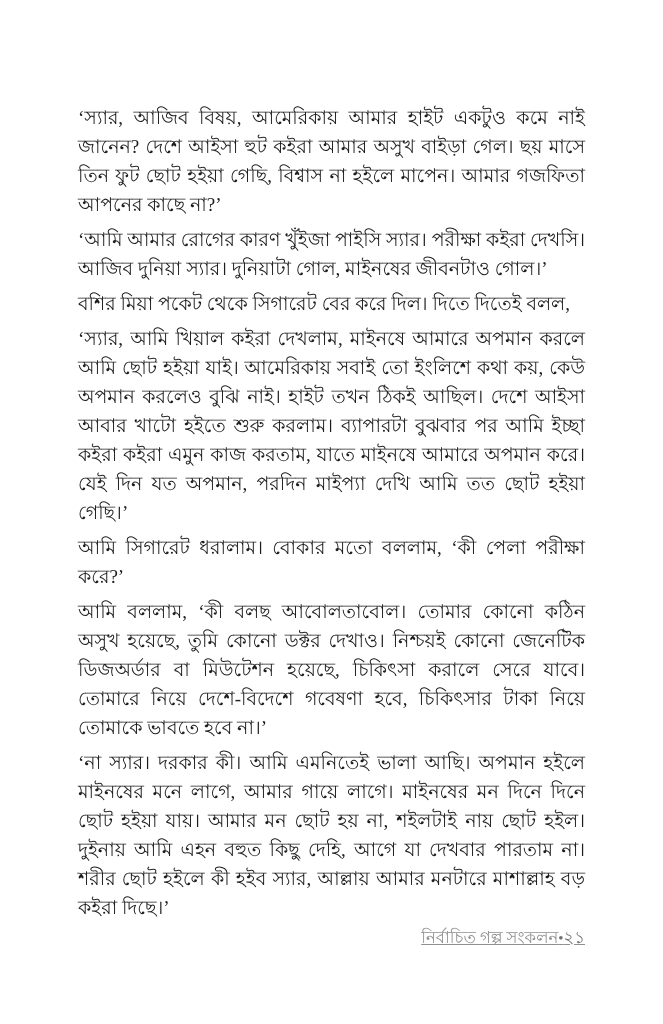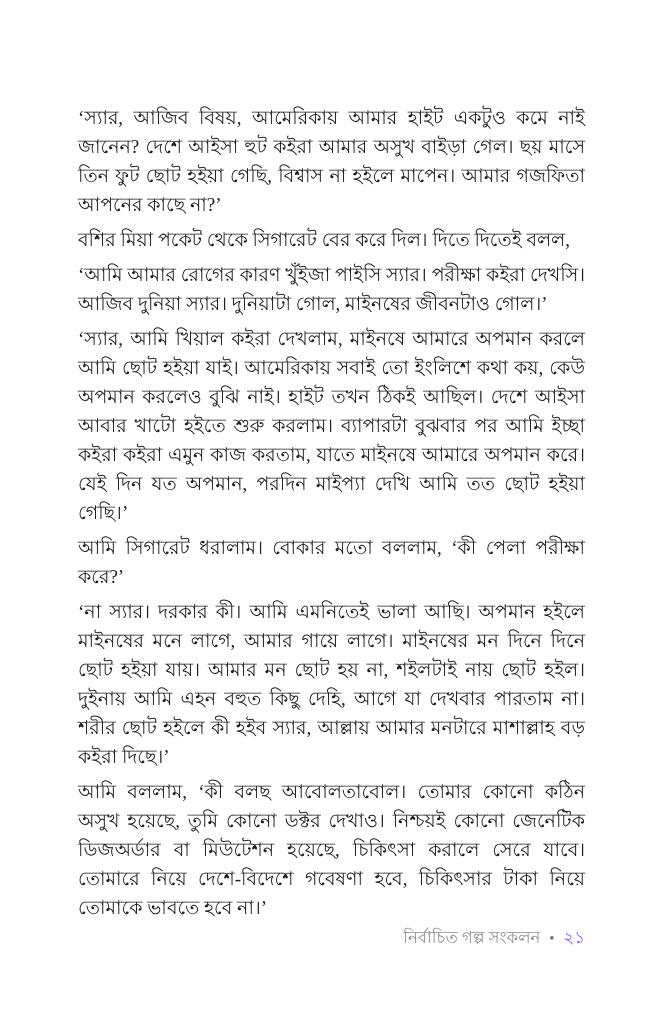--- a/index.html
+++ b/index.html
@@ -33,48 +33,48 @@
   .text-block p {
     margin: 0 0 6px 0;
     padding: 0;
   }
   .page-footer {
     position: absolute;
     top: 926px;
     right: 78px;
     display: flex;
     align-items: center;
-    gap: 9px;
     color: #8f8f8f;
     font-size: 16.5px;
     line-height: 24px;
     white-space: nowrap;
+    text-decoration: underline;
   }
   .page-footer .bullet {
     color: #6f6f6f;
     font-size: 15px;
     line-height: 24px;
   }
   .page-footer .page-number {
-    color: #8b5cf6;
+    color: #737373;
   }
 </style>
 </head>
 <body>
 
 <div class="book-page">
 
   <div class="text-block">
     <p>‘স্যার, আজিব বিষয়, আমেরিকায় আমার হাইট একটুও কমে নাই জানেন? দেশে আইসা হুট কইরা আমার অসুখ বাইড়া গেল। ছয় মাসে তিন ফুট ছোট হইয়া গেছি, বিশ্বাস না হইলে মাপেন। আমার গজফিতা আপনের কাছে না?’</p>
+    <p>‘আমি আমার রোগের কারণ খুঁইজা পাইসি স্যার। পরীক্ষা কইরা দেখসি। আজিব দুনিয়া স্যার। দুনিয়াটা গোল, মাইনষের জীবনটাও গোল।’</p>
     <p>বশির মিয়া পকেট থেকে সিগারেট বের করে দিল। দিতে দিতেই বলল,</p>
-    <p>‘আমি আমার রোগের কারণ খুঁইজা পাইসি স্যার। পরীক্ষা কইরা দেখসি। আজিব দুনিয়া স্যার। দুনিয়াটা গোল, মাইনষের জীবনটাও গোল।’</p>
     <p>‘স্যার, আমি খিয়াল কইরা দেখলাম, মাইনষে আমারে অপমান করলে আমি ছোট হইয়া যাই। আমেরিকায় সবাই তো ইংলিশে কথা কয়, কেউ অপমান করলেও বুঝি নাই। হাইট তখন ঠিকই আছিল। দেশে আইসা আবার খাটো হইতে শুরু করলাম। ব্যাপারটা বুঝবার পর আমি ইচ্ছা কইরা কইরা এমুন কাজ করতাম, যাতে মাইনষে আমারে অপমান করে। যেই দিন যত অপমান, পরদিন মাইপ্যা দেখি আমি তত ছোট হইয়া গেছি।’</p>
     <p>আমি সিগারেট ধরালাম। বোকার মতো বললাম, ‘কী পেলা পরীক্ষা করে?’</p>
+    <p>আমি বললাম, ‘কী বলছ আবোলতাবোল। তোমার কোনো কঠিন অসুখ হয়েছে, তুমি কোনো ডক্টর দেখাও। নিশ্চয়ই কোনো জেনেটিক ডিজঅর্ডার বা মিউটেশন হয়েছে, চিকিৎসা করালে সেরে যাবে। তোমারে নিয়ে দেশে-বিদেশে গবেষণা হবে, চিকিৎসার টাকা নিয়ে তোমাকে ভাবতে হবে না।’</p>
     <p>‘না স্যার। দরকার কী। আমি এমনিতেই ভালা আছি। অপমান হইলে মাইনষের মনে লাগে, আমার গায়ে লাগে। মাইনষের মন দিনে দিনে ছোট হইয়া যায়। আমার মন ছোট হয় না, শইলটাই নায় ছোট হইল। দুইনায় আমি এহন বহুত কিছু দেহি, আগে যা দেখবার পারতাম না। শরীর ছোট হইলে কী হইব স্যার, আল্লায় আমার মনটারে মাশাল্লাহ বড় কইরা দিছে।’</p>
-    <p>আমি বললাম, ‘কী বলছ আবোলতাবোল। তোমার কোনো কঠিন অসুখ হয়েছে, তুমি কোনো ডক্টর দেখাও। নিশ্চয়ই কোনো জেনেটিক ডিজঅর্ডার বা মিউটেশন হয়েছে, চিকিৎসা করালে সেরে যাবে। তোমারে নিয়ে দেশে-বিদেশে গবেষণা হবে, চিকিৎসার টাকা নিয়ে তোমাকে ভাবতে হবে না।’</p>
   </div>
 
   <div class="page-footer">
     <span class="book-title">নির্বাচিত গল্প সংকলন</span>
     <span class="bullet">•</span>
     <span class="page-number">২১</span>
   </div>
 
 </div>
 

